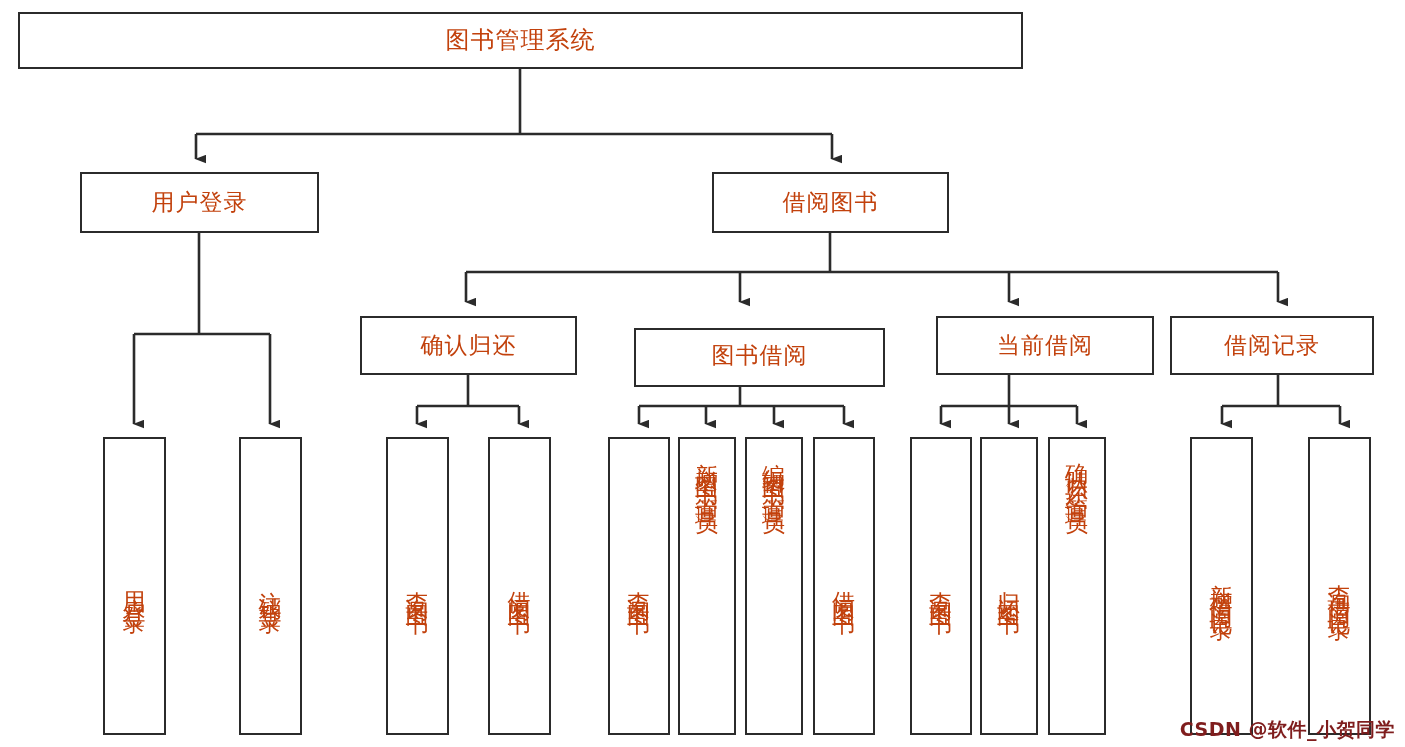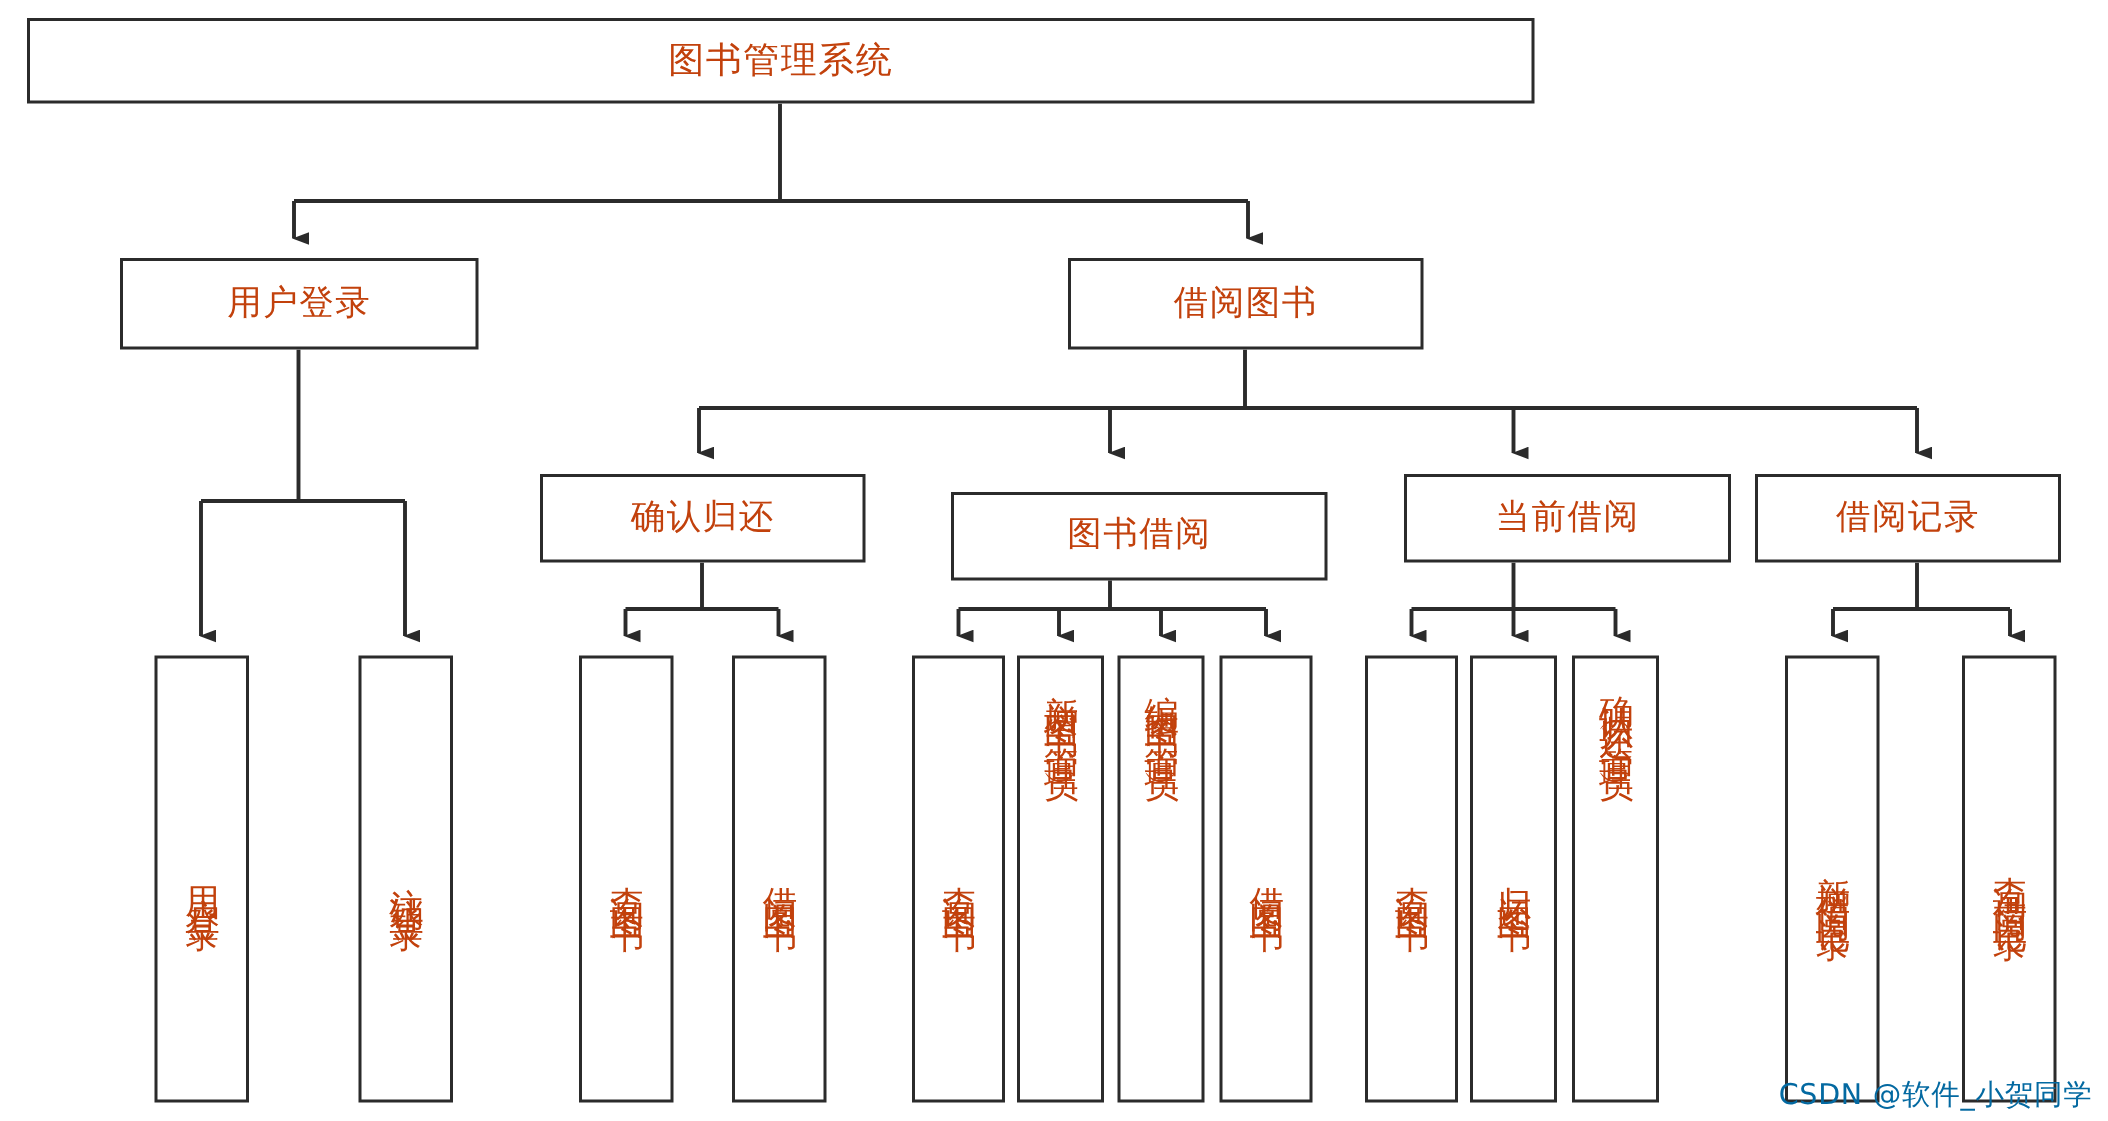--- a/index.html
+++ b/index.html
@@ -50,24 +50,25 @@
     padding-top:6px;
   }
   .node.root{
     font-size:24px;
   }
   .watermark{
     position:absolute;
     right:10px;
     bottom:4px;
     font-size:19px;
-    color:#0369a1;
+    color:#7f1d1d;
     letter-spacing:0.5px;
     white-space:nowrap;
     user-select:none;
+    font-weight:bold;
   }
 </style>
 </head>
 <body>
 
 <div id="stage">
 
   <svg id="wires" viewBox="0 0 1405 747" xmlns="http://www.w3.org/2000/svg">
     <defs>
       <marker id="arw" markerWidth="9" markerHeight="11" refX="4.2" refY="10" orient="auto" markerUnits="userSpaceOnUse">

